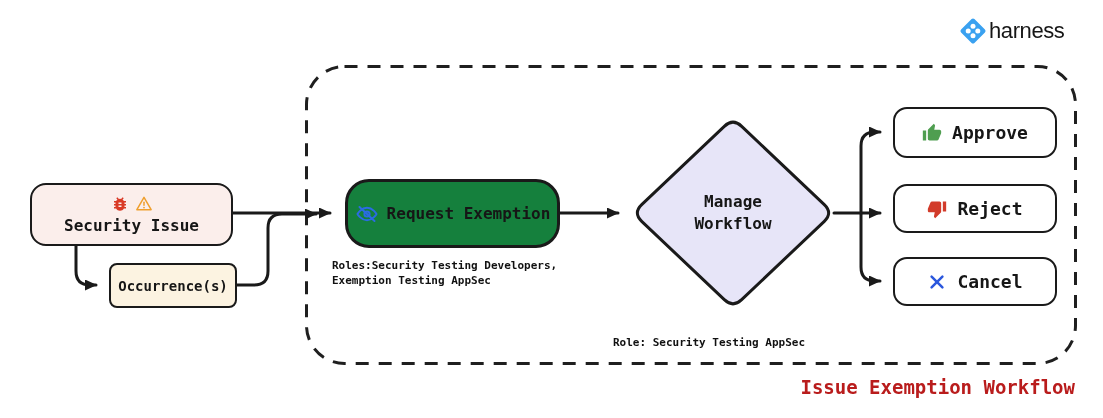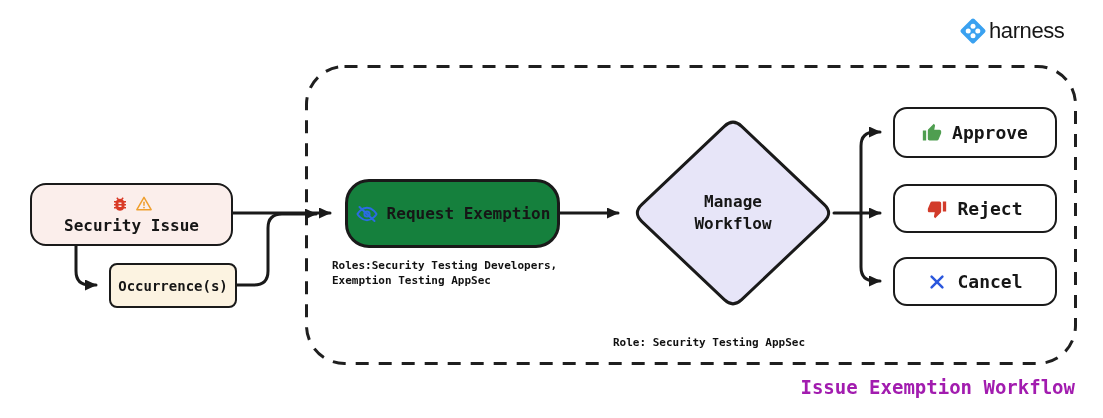--- a/index.html
+++ b/index.html
@@ -43,21 +43,21 @@
 
   .diamond-wrap{position:absolute;left:628px;top:108px;width:210px;height:210px;}
   .diamond-wrap svg{position:absolute;left:0;top:0;}
   .diamond-label{
     position:absolute;left:0;top:0;width:210px;height:210px;display:flex;
     flex-direction:column;align-items:center;justify-content:center;
     font-size:16px;font-weight:700;line-height:1.35;
   }
 
   .caption{
-    position:absolute;right:28px;top:376px;font-size:19px;font-weight:700;color:#a21caf;
+    position:absolute;right:28px;top:376px;font-size:19px;font-weight:700;color:#b91c1c;
     white-space:nowrap;
   }
 
   .brand{position:absolute;left:959px;top:17px;display:flex;align-items:center;gap:2px;}
   .brand .wordmark{
     font-family:"Liberation Sans", sans-serif;font-weight:400;font-size:22px;
     color:#161616;letter-spacing:-0.4px;
   }
   .ic{display:block;}
 </style>

